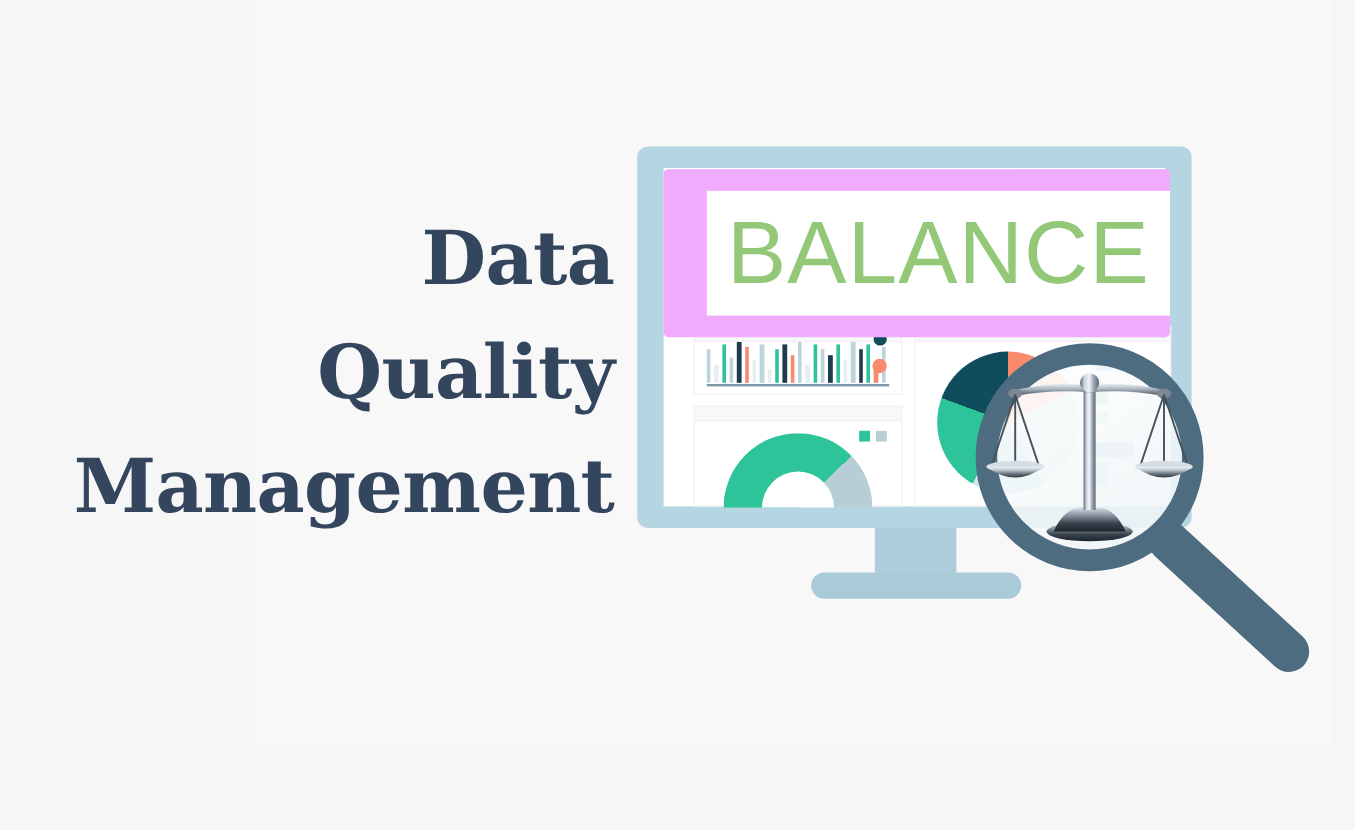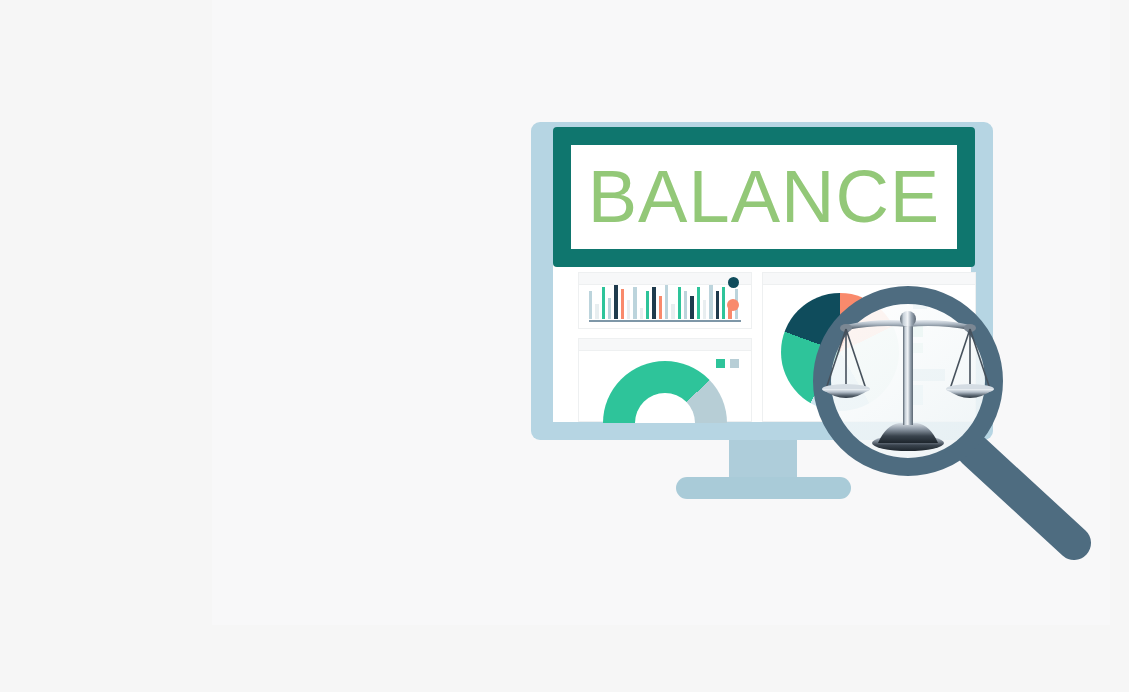--- a/index.html
+++ b/index.html
@@ -45,23 +45,23 @@
     position:absolute;left:198px;top:318px;width:68px;height:45px;
     background:#aecdda;
   }
   .stand-base{
     position:absolute;left:145px;top:355px;width:175px;height:22px;
     background:#a9cbd8;border-radius:11px;
   }
 
   
   .balance-box{
-    position:absolute;left:553px;top:127px;width:422px;height:140px;
-    background:#0f766e;border-radius:4px;
-    display:flex;align-items:center;justify-content:center;
+    position:absolute;left:553px;top:141px;width:422px;height:140px;
+    background:#f0abfc;border-radius:4px;
+    display:flex;align-items:center;justify-content:flex-end;
   }
   .balance-inner{
     width:386px;height:104px;background:#ffffff;
     display:flex;align-items:center;justify-content:center;
   }
   .balance-text{
     font-family:"Liberation Sans", sans-serif;
     font-weight:400;
     font-size:74px;
     color:#93c878;
@@ -134,20 +134,25 @@
   .magnifier{position:absolute;left:812px;top:285px;width:300px;height:275px;}
   .mag-svg{position:absolute;left:0;top:0;}
 </style>
 </head>
 <body>
 
 <div id="stage">
 
   <div class="bg-panel"></div>
 
+  <div class="headline">
+    <span class="ln">Data</span>
+    <span class="ln">Quality</span>
+    <span class="ln">Management</span>
+  </div>
 
   <div class="monitor">
     <div class="screen-body">
       <div class="screen-inner"></div>
     </div>
     <div class="stand-neck"></div>
     <div class="stand-base"></div>
   </div>
 
   <div class="card card-bars">

